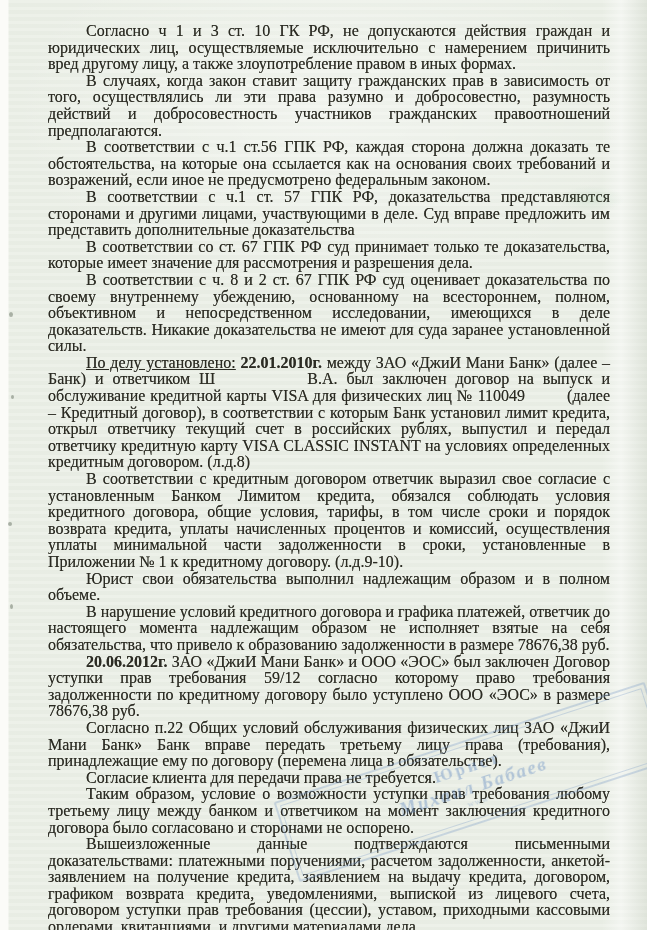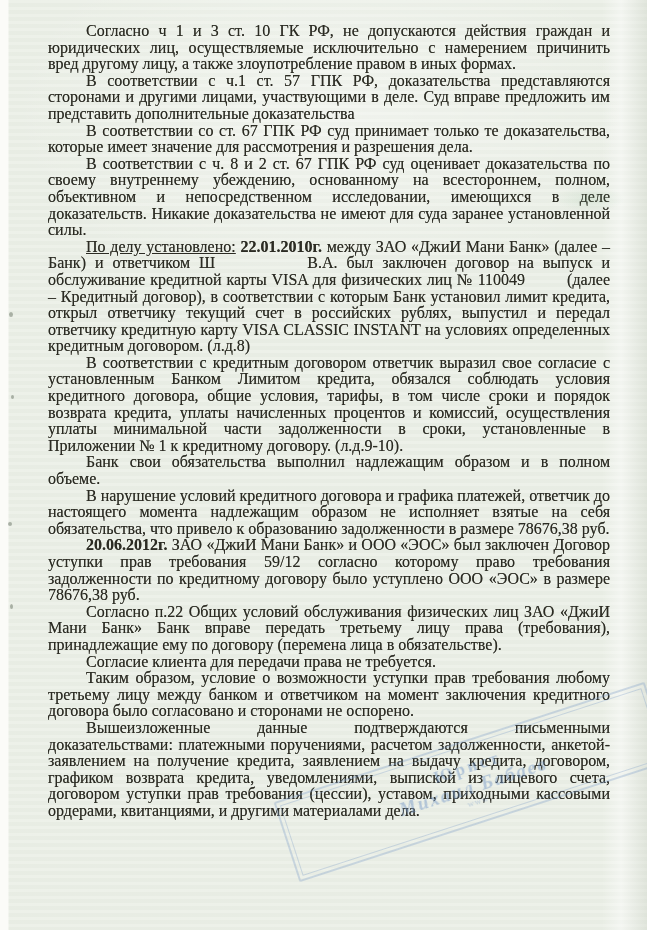--- a/index.html
+++ b/index.html
@@ -57,26 +57,28 @@
   .smudge{position:absolute;left:555px;top:186px;width:70px;height:26px;
     background:radial-gradient(ellipse at center, rgba(140,190,150,.18), rgba(140,190,150,0) 70%);}
 </style>
 </head>
 <body>
 
 <div class="page">
 
   <div class="textbody">
       <p class="para"><span class="run-normal">Согласно ч 1 и 3 ст. 10 ГК РФ, не допускаются действия граждан и юридических лиц, осуществляемые исключительно с намерением причинить вред другому лицу, а также злоупотребление правом в иных формах.</span></p>
+      <p class="para"><span class="run-normal">В случаях, когда закон ставит защиту гражданских прав в зависимость от того, осуществлялись ли эти права разумно и добросовестно, разумность действий и добросовестность участников гражданских правоотношений предполагаются.</span></p>
+      <p class="para"><span class="run-normal">В соответствии с ч.1 ст.56 ГПК РФ, каждая сторона должна доказать те обстоятельства, на которые она ссылается как на основания своих требований и возражений, если иное не предусмотрено федеральным законом.</span></p>
       <p class="para"><span class="run-normal">В соответствии с ч.1 ст. 57 ГПК РФ, доказательства представляются сторонами и другими лицами, участвующими в деле. Суд вправе предложить им представить дополнительные доказательства</span></p>
       <p class="para"><span class="run-normal">В соответствии со ст. 67 ГПК РФ суд принимает только те доказательства, которые имеет значение для рассмотрения и разрешения дела.</span></p>
       <p class="para"><span class="run-normal">В соответствии с ч. 8 и 2 ст. 67 ГПК РФ суд оценивает доказательства по своему внутреннему убеждению, основанному на всестороннем, полном, объективном и непосредственном исследовании, имеющихся в деле доказательств. Никакие доказательства не имеют для суда заранее установленной силы.</span></p>
       <p class="para"><span class="run-underline">По делу установлено:</span><span class="run-normal"> </span><span class="run-bold">22.01.2010г.</span><span class="run-normal"> между ЗАО «ДжиИ Мани Банк» (далее – Банк) и ответчиком Ш</span><span class="run-gap90"></span><span class="run-normal">В.А. был заключен договор на выпуск и обслуживание кредитной карты VISA для физических лиц № 110049</span><span class="run-gap40"></span><span class="run-normal">(далее – Кредитный договор), в соответствии с которым Банк установил лимит кредита, открыл ответчику текущий счет в российских рублях, выпустил и передал ответчику кредитную карту VISA CLASSIC INSTANT на условиях определенных кредитным договором. (л.д.8)</span></p>
       <p class="para"><span class="run-normal">В соответствии с кредитным договором ответчик выразил свое согласие с установленным Банком Лимитом кредита, обязался соблюдать условия кредитного договора, общие условия, тарифы, в том числе сроки и порядок возврата кредита, уплаты начисленных процентов и комиссий, осуществления уплаты минимальной части задолженности в сроки, установленные в Приложении № 1 к кредитному договору. (л.д.9-10).</span></p>
-      <p class="para"><span class="run-normal">Банк свои обязательства выполнил надлежащим образом и в полном объеме.</span></p>
+      <p class="para"><span class="run-normal">Юрист свои обязательства выполнил надлежащим образом и в полном объеме.</span></p>
       <p class="para"><span class="run-normal">В нарушение условий кредитного договора и графика платежей, ответчик до настоящего момента надлежащим образом не исполняет взятые на себя обязательства, что привело к образованию задолженности в размере 78676,38 руб.</span></p>
       <p class="para"><span class="run-bold">20.06.2012г.</span><span class="run-normal"> ЗАО «ДжиИ Мани Банк» и ООО «ЭОС» был заключен Договор уступки прав требования 59/12 согласно которому право требования задолженности по кредитному договору было уступлено ООО «ЭОС» в размере 78676,38 руб.</span></p>
       <p class="para"><span class="run-normal">Согласно п.22 Общих условий обслуживания физических лиц ЗАО «ДжиИ Мани Банк» Банк вправе передать третьему лицу права (требования), принадлежащие ему по договору (перемена лица в обязательстве).</span></p>
       <p class="para"><span class="run-normal">Согласие клиента для передачи права не требуется.</span></p>
       <p class="para"><span class="run-normal">Таким образом, условие о возможности уступки прав требования любому третьему лицу между банком и ответчиком на момент заключения кредитного договора было согласовано и сторонами не оспорено.</span></p>
       <p class="para"><span class="run-normal">Вышеизложенные данные подтверждаются письменными доказательствами: платежными поручениями, расчетом задолженности, анкетой-заявлением на получение кредита, заявлением на выдачу кредита, договором, графиком возврата кредита, уведомлениями, выпиской из лицевого счета, договором уступки прав требования (цессии), уставом, приходными кассовыми ордерами, квитанциями, и другими материалами дела.</span></p>
     </div>
 
   <div class="stamp">
     <div class="stamp-inner">

